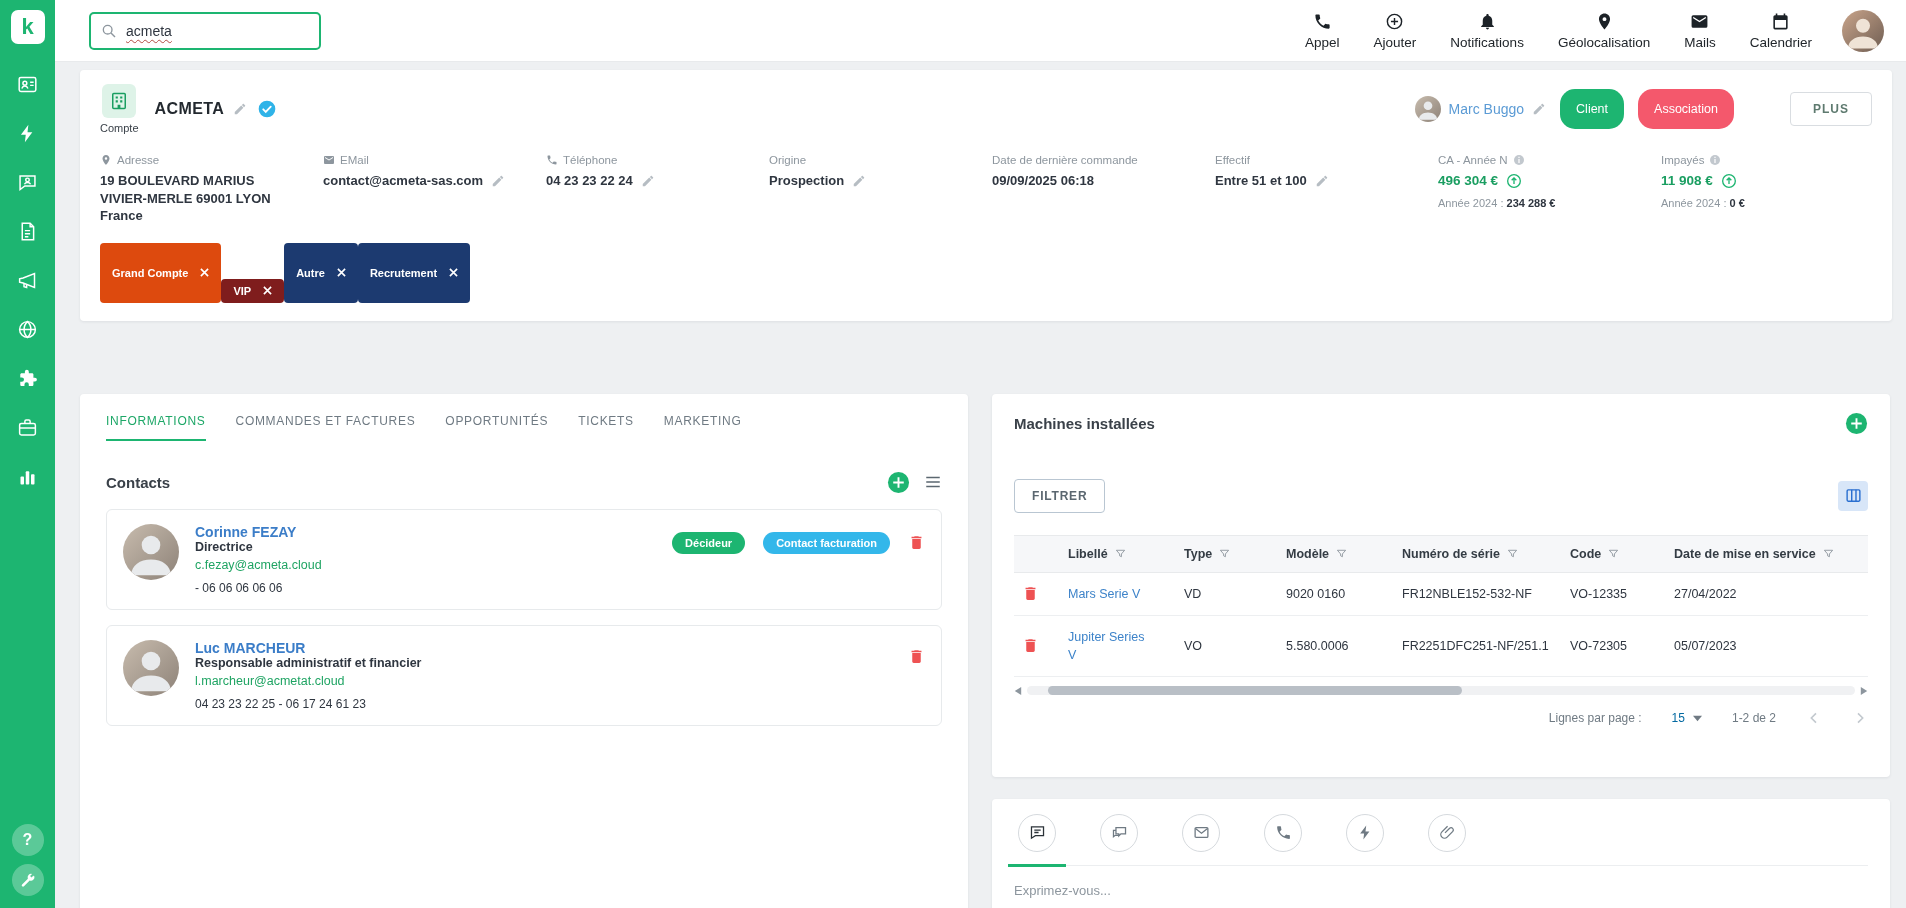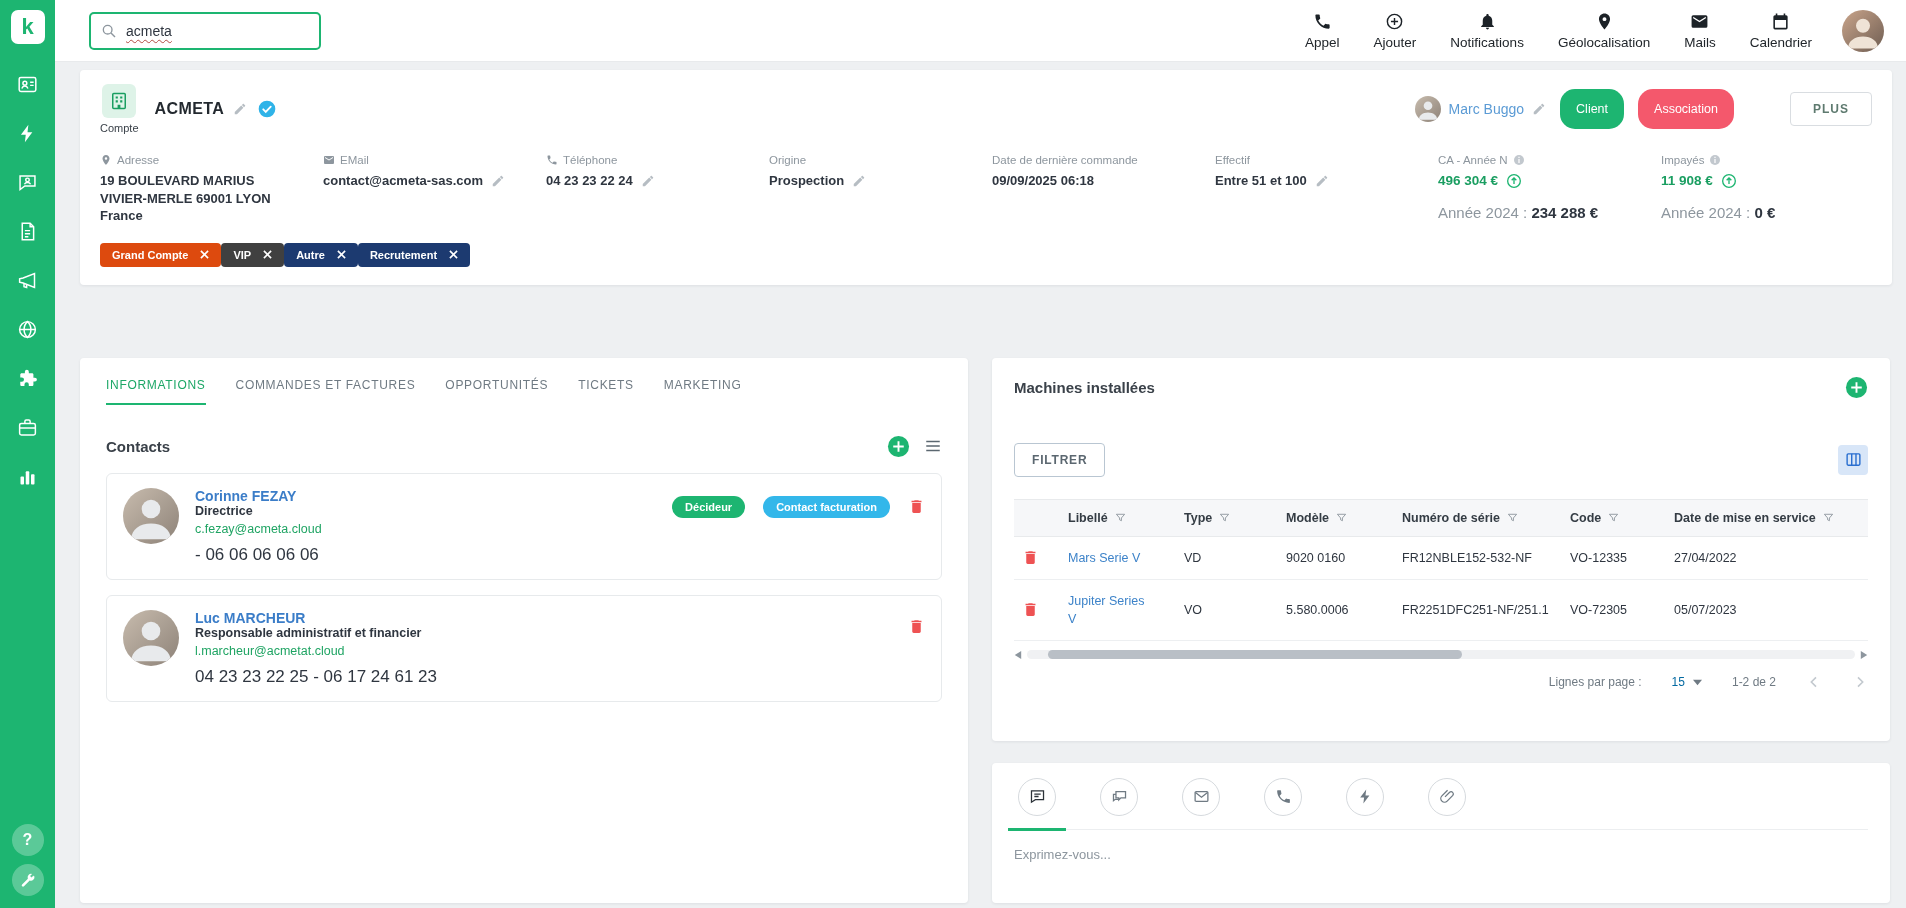--- a/index.html
+++ b/index.html
@@ -51,21 +51,21 @@
   .plus-btn{margin-left:56px;background:#fff;border:1px solid #d9dde1;border-radius:4px;color:#5e7a6f;font-size:12px;font-weight:700;letter-spacing:1px;padding:9px 22px;cursor:pointer;font-family:inherit}
   .acc-fields{display:flex;align-items:flex-start;margin-top:20px}
   .field{width:223px;padding-right:16px}
   .field:last-child{width:auto}
   .f-label{display:flex;align-items:center;gap:5px;font-size:11.5px;color:#8d969e}
   .f-label svg{width:12px;height:12px}
   .f-value{margin-top:6px;font-size:13px;font-weight:700;color:#2f3640;display:flex;align-items:center;gap:8px;line-height:1.35}
   .f-value.wrap{display:block;max-width:195px}
   .money{color:#1a9e61;font-size:13.5px}
   .up-circle{width:16px;height:16px}
-  .f-sub{margin-top:14px;font-size:15px;color:#8d969e}
+  .f-sub{margin-top:7px;font-size:11px;color:#8d969e}
   .f-sub b{color:#2f3640}
   .acc-tags{display:flex;margin-top:18px}
   .tag{display:flex;align-items:center;gap:12px;color:#fff;font-size:11px;font-weight:700;padding:6px 12px;border-radius:4px}
   .tag-x{cursor:pointer;display:flex}
   .tag-x svg{width:9px;height:9px}
 
   
   .content{display:flex;gap:24px;margin-top:73px;align-items:flex-start}
   .left-card{width:888px;min-height:545px;padding:20px 26px}
   .right-col{width:898px;display:flex;flex-direction:column;gap:22px}
@@ -81,21 +81,21 @@
   .head-actions{margin-left:auto;display:flex;align-items:center;gap:14px}
   .plus-circle{width:23px;height:23px;cursor:pointer}
   .hamburger{cursor:pointer}
   .hamburger svg{width:18px;height:18px}
   .contact-card{border:1px solid #e7eaec;border-radius:6px;padding:14px 16px;margin-top:15px;display:flex;align-items:flex-start}
   .c-avatar{width:56px;height:56px}
   .c-info{margin-left:16px}
   .c-name{font-size:14px;font-weight:700;color:#3b7dc8;cursor:pointer}
   .c-role{font-size:12.5px;font-weight:700;color:#2f3640;}
   .c-email{font-size:12.5px;color:#1fa463;margin-top:4px;cursor:pointer}
-  .c-phone{font-size:17px;color:#2f3640;margin-top:9px}
+  .c-phone{font-size:12px;color:#2f3640;margin-top:9px}
   .c-right{margin-left:auto;display:flex;align-items:center;gap:18px;margin-top:8px}
   .badge{color:#fff;font-size:11px;font-weight:700;padding:5px 13px;border-radius:12px;white-space:nowrap}
   .trash{cursor:pointer}
   .trash svg{width:17px;height:17px}
 
   
   .machines-card{height:383px;padding:18px 22px;overflow:hidden}
   .mc-head{display:flex;align-items:center}
   .filter-row{display:flex;align-items:center;margin-top:44px}
   .filter-btn{background:#fff;border:1px solid #b9c6d2;border-radius:4px;color:#5b6770;font-size:12px;font-weight:700;letter-spacing:.8px;padding:9px 17px;cursor:pointer;font-family:inherit}
@@ -474,21 +474,21 @@
 
     <div class="acc-tags">
       <span class="tag" style="background-color: rgb(221, 74, 14);">
           <span>Grand Compte</span>
           <span class="tag-x">
             <svg viewBox="0 0 10 10" stroke="#fff" stroke-width="1.8">
               <path d="M1 1l8 8M9 1l-8 8"></path>
             </svg>
           </span>
         </span>
-      <span class="tag" style="background-color: #404040;">
+      <span class="tag" style="background-color: #7f1d1d; margin-top: 36px;">
           <span>VIP</span>
           <span class="tag-x">
             <svg viewBox="0 0 10 10" stroke="#fff" stroke-width="1.8">
               <path d="M1 1l8 8M9 1l-8 8"></path>
             </svg>
           </span>
         </span>
       <span class="tag" style="background-color: rgb(28, 58, 112);">
           <span>Autre</span>
           <span class="tag-x">

